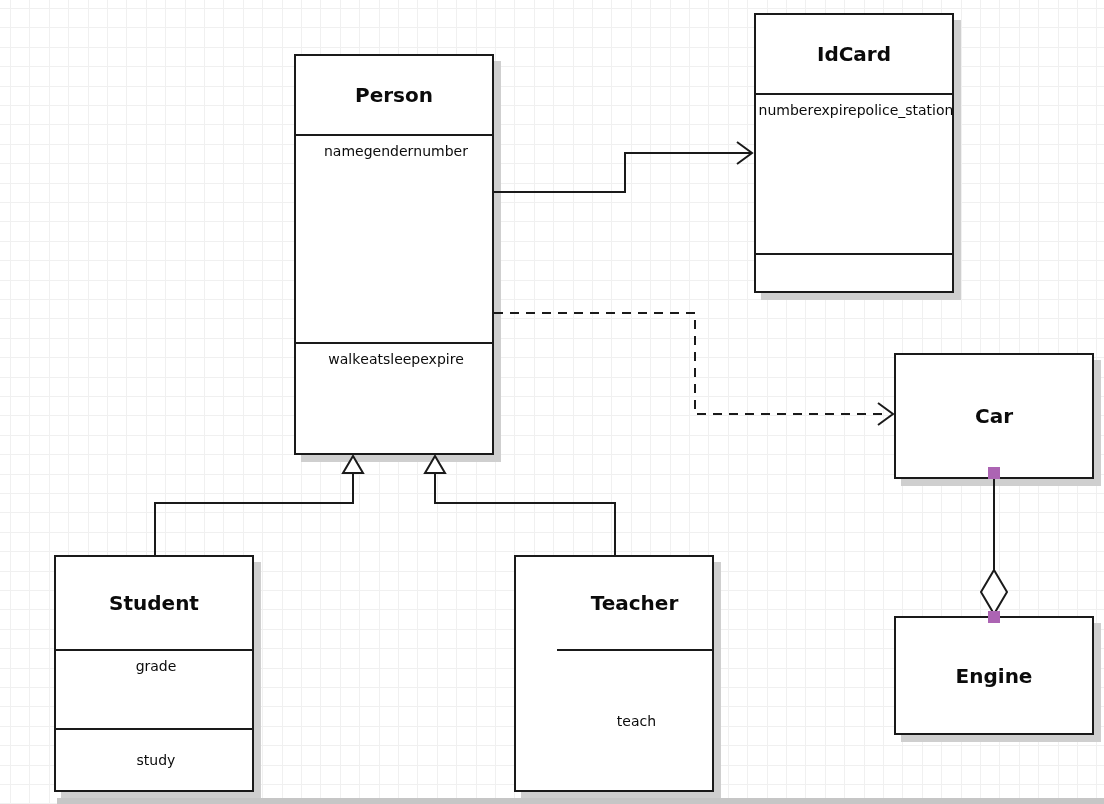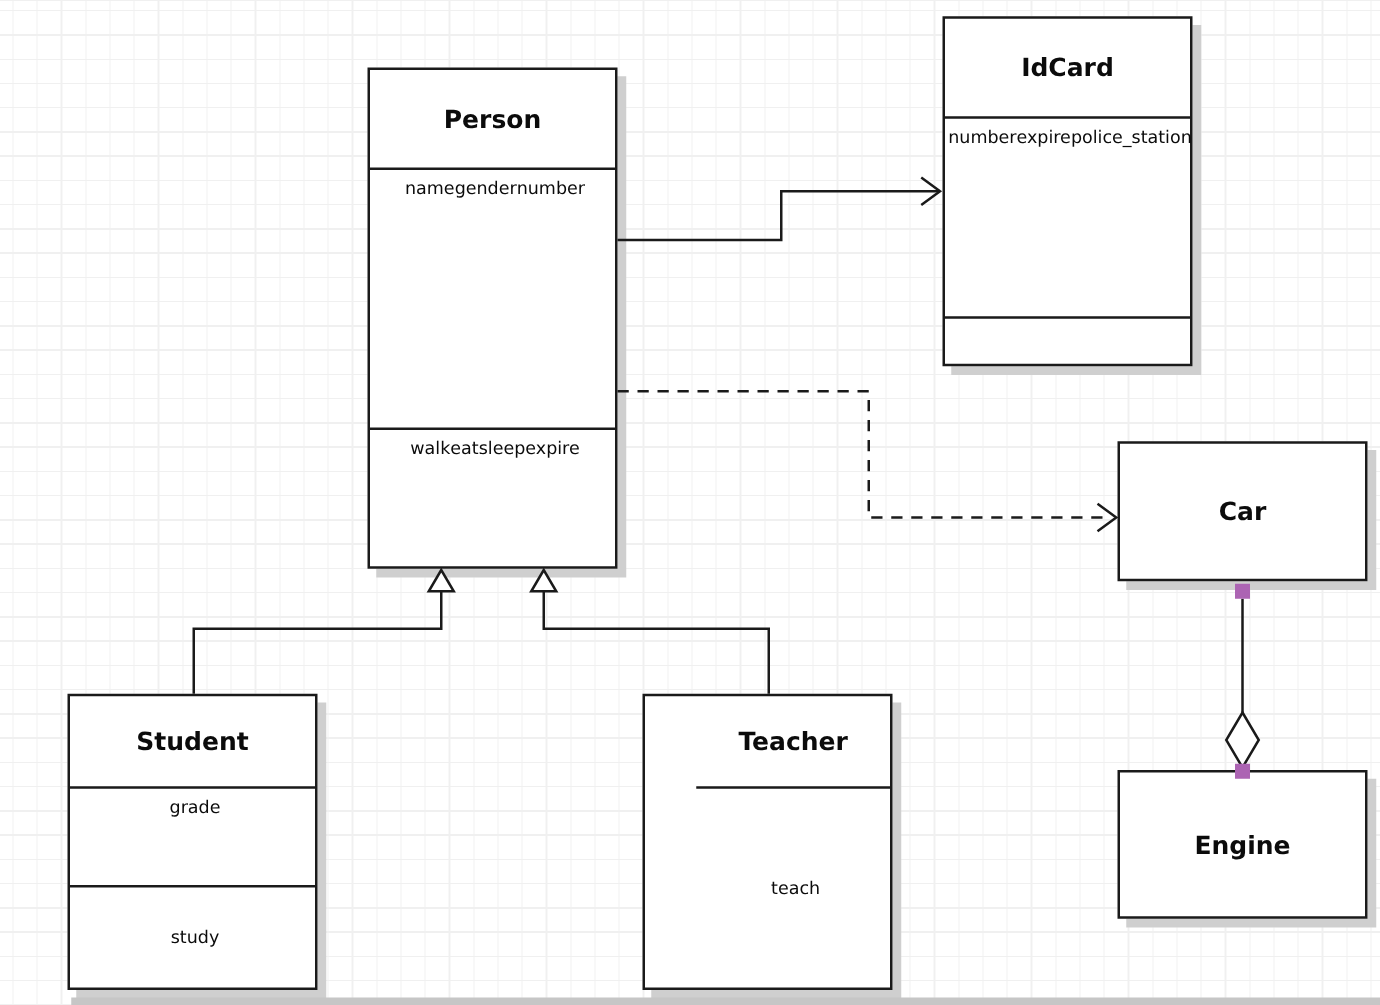--- a/index.html
+++ b/index.html
@@ -49,26 +49,26 @@
   #box-person  { left: 294px; top:  54px; width: 200px; height: 401px; }
   #box-person  .title { height: 78px; }
   #box-person  .attrs { height: 208px; }
   #box-person  .methods { flex: 1; }
 
   #box-idcard  { left: 754px; top:  13px; width: 200px; height: 280px; }
   #box-idcard  .title { height: 78px; }
   #box-idcard  .attrs { height: 160px; }
   #box-idcard  .methods { flex: 1; }
 
-  #box-car     { left: 894px; top: 353px; width: 200px; height: 112px; }
+  #box-car     { left: 894px; top: 353px; width: 200px; height: 126px; }
   #box-engine  { left: 894px; top: 616px; width: 200px; height: 119px; }
 
   #box-student { left:  54px; top: 555px; width: 200px; height: 237px; }
   #box-teacher { left: 514px; top: 555px; width: 200px; height: 237px; padding-left: 41px; }
-  #box-student .title, #box-teacher .title { height: 72px; }
+  #box-student .title, #box-teacher .title { height: 92px; }
   #box-student .attrs, #box-teacher .attrs { height: 79px; justify-content: center; }
   #box-student .methods, #box-teacher .methods { flex: 1; align-items: center; }
 
   .wires {
     position: absolute;
     left: 0; top: 0;
     width: 1104px; height: 804px;
     pointer-events: none;
   }
 

